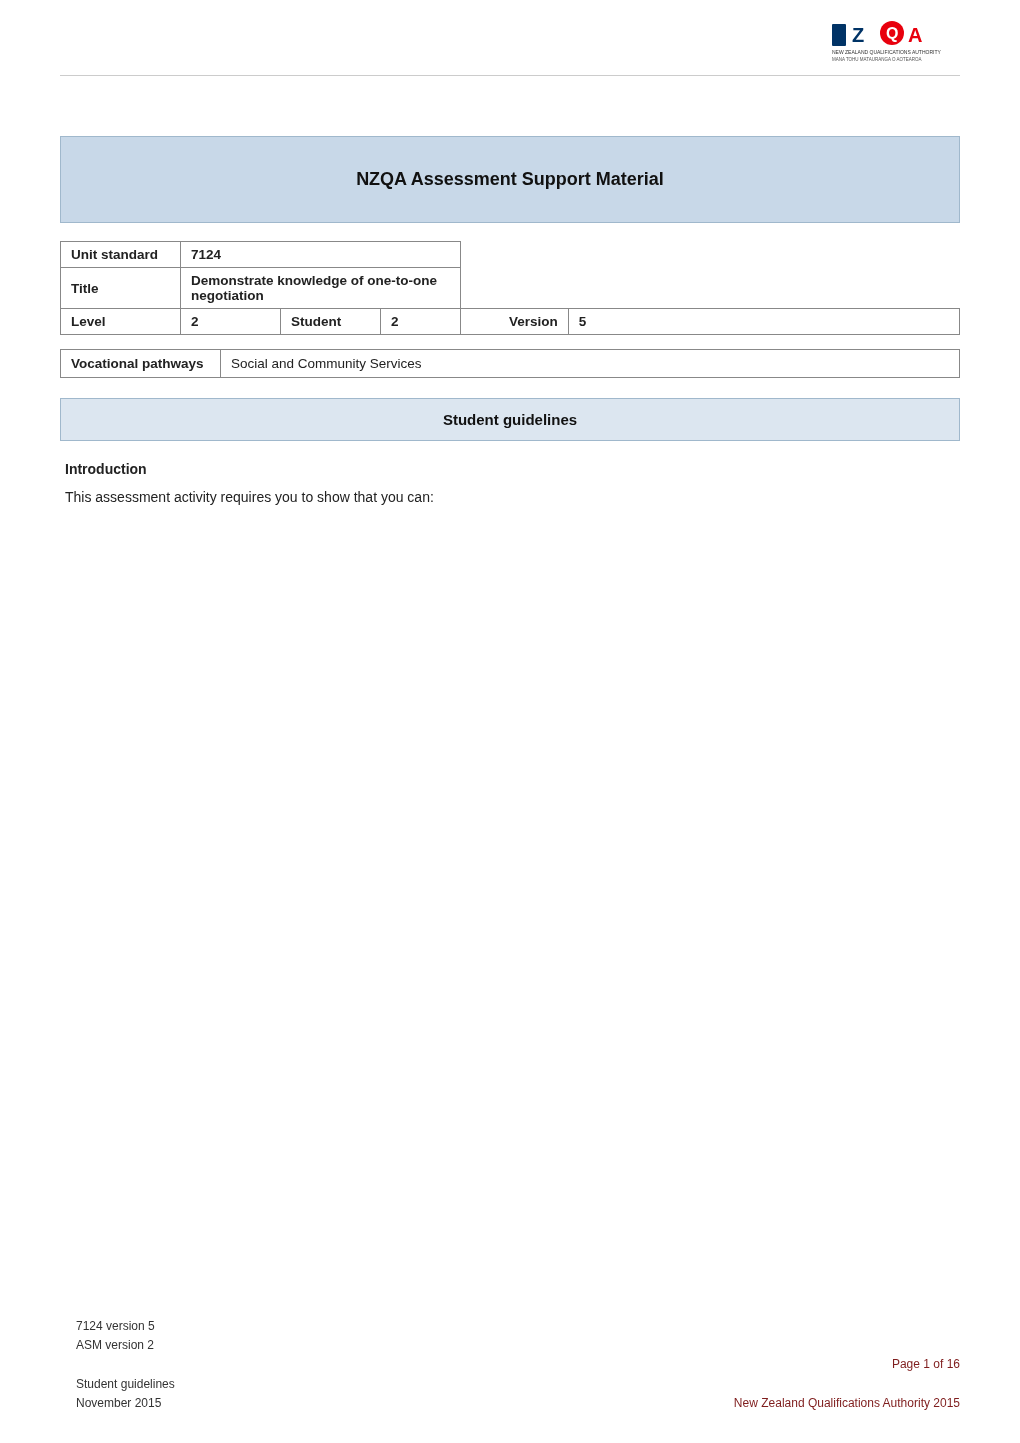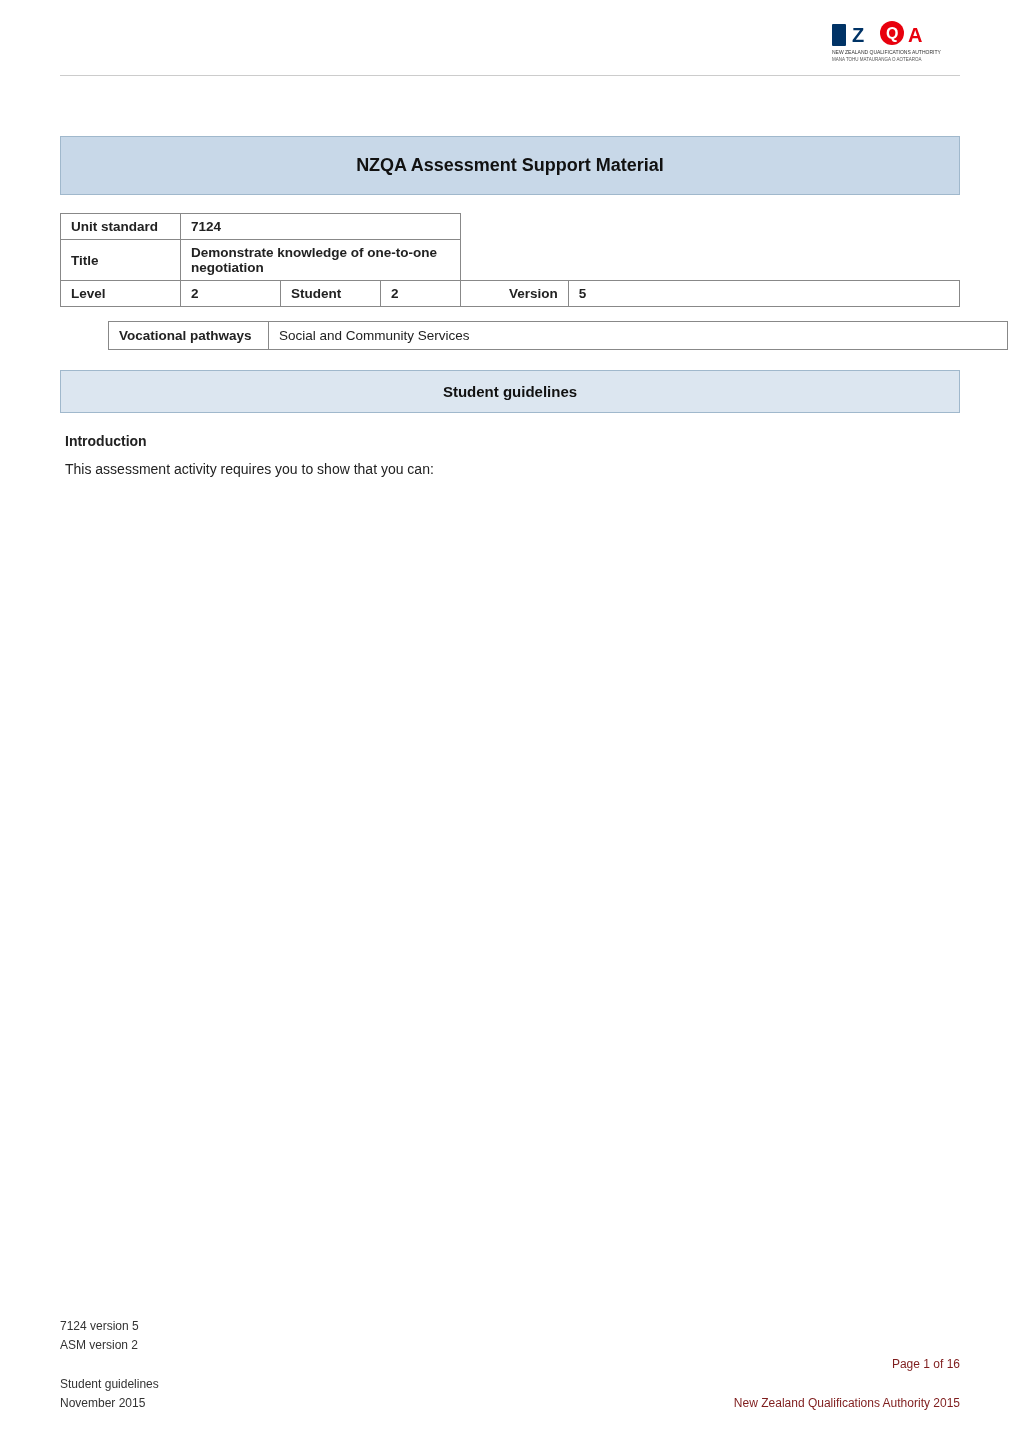--- a/index.html
+++ b/index.html
@@ -44,21 +44,21 @@
     .logo-svg {
       width: 130px;
       height: 45px;
     }
 
     
     .title-box {
       background-color: #c8d8e8;
       border: 1px solid #a0b8cc;
       text-align: center;
-      padding: 18px 20px;
+      padding: 32px 20px;
       margin-bottom: 18px;
     }
 
     .title-box h1 {
       font-size: 18px;
       font-weight: bold;
       color: #111;
     }
 
     
@@ -80,21 +80,20 @@
       white-space: nowrap;
       width: 120px;
     }
 
     
     .pathways-box {
       width: 100%;
       border-collapse: collapse;
       margin-bottom: 20px;
       font-size: 13.5px;
-      margin-left: 48px;
     }
 
     .pathways-box td {
       border: 1px solid #888;
       padding: 6px 10px;
     }
 
     .pathways-box .label-cell {
       font-weight: bold;
       width: 160px;
@@ -147,21 +146,21 @@
     
     .footer {
       position: absolute;
       bottom: 30px;
       left: 60px;
       right: 60px;
     }
 
     .footer-left {
       position: absolute;
-      left: 0;
+      left: 16px;
       bottom: 0;
       font-size: 12px;
       line-height: 1.6;
       color: #333;
     }
 
     .footer-right {
       position: absolute;
       right: 0;
       bottom: 0;

